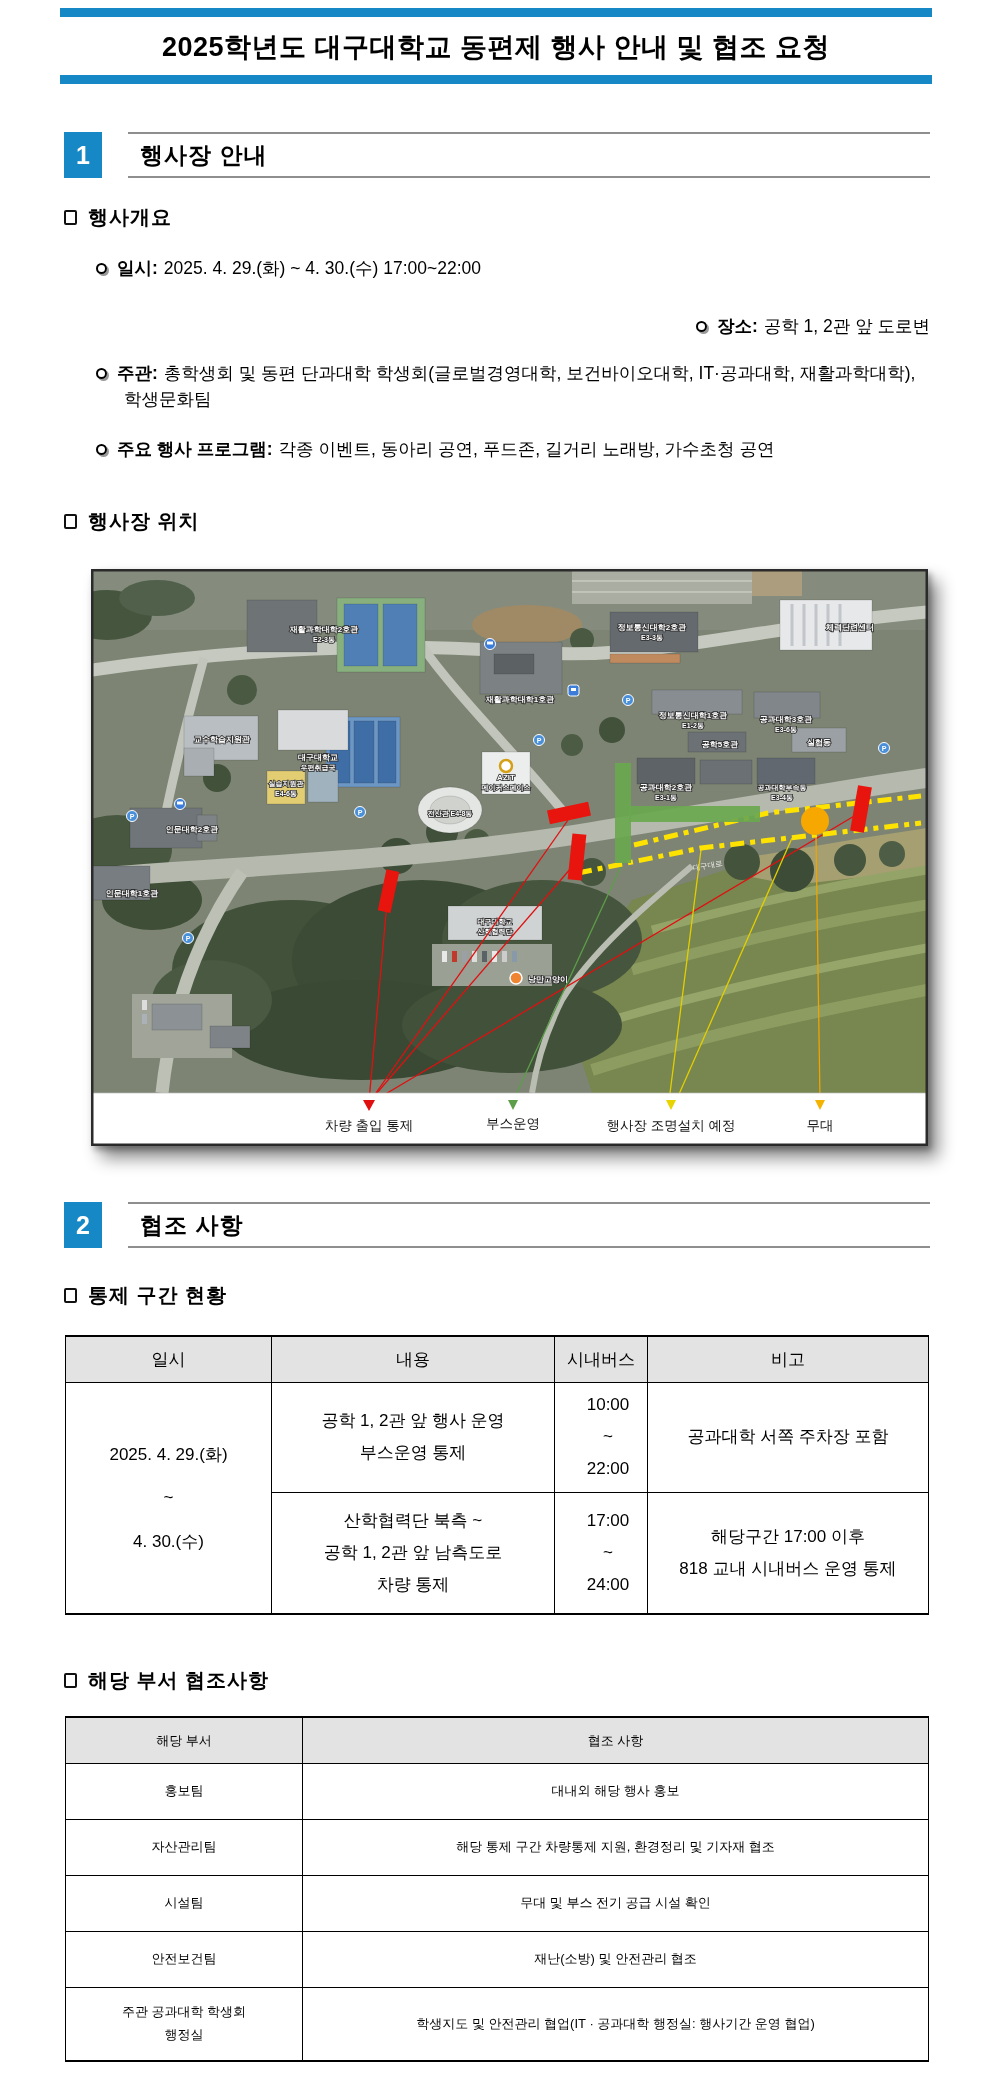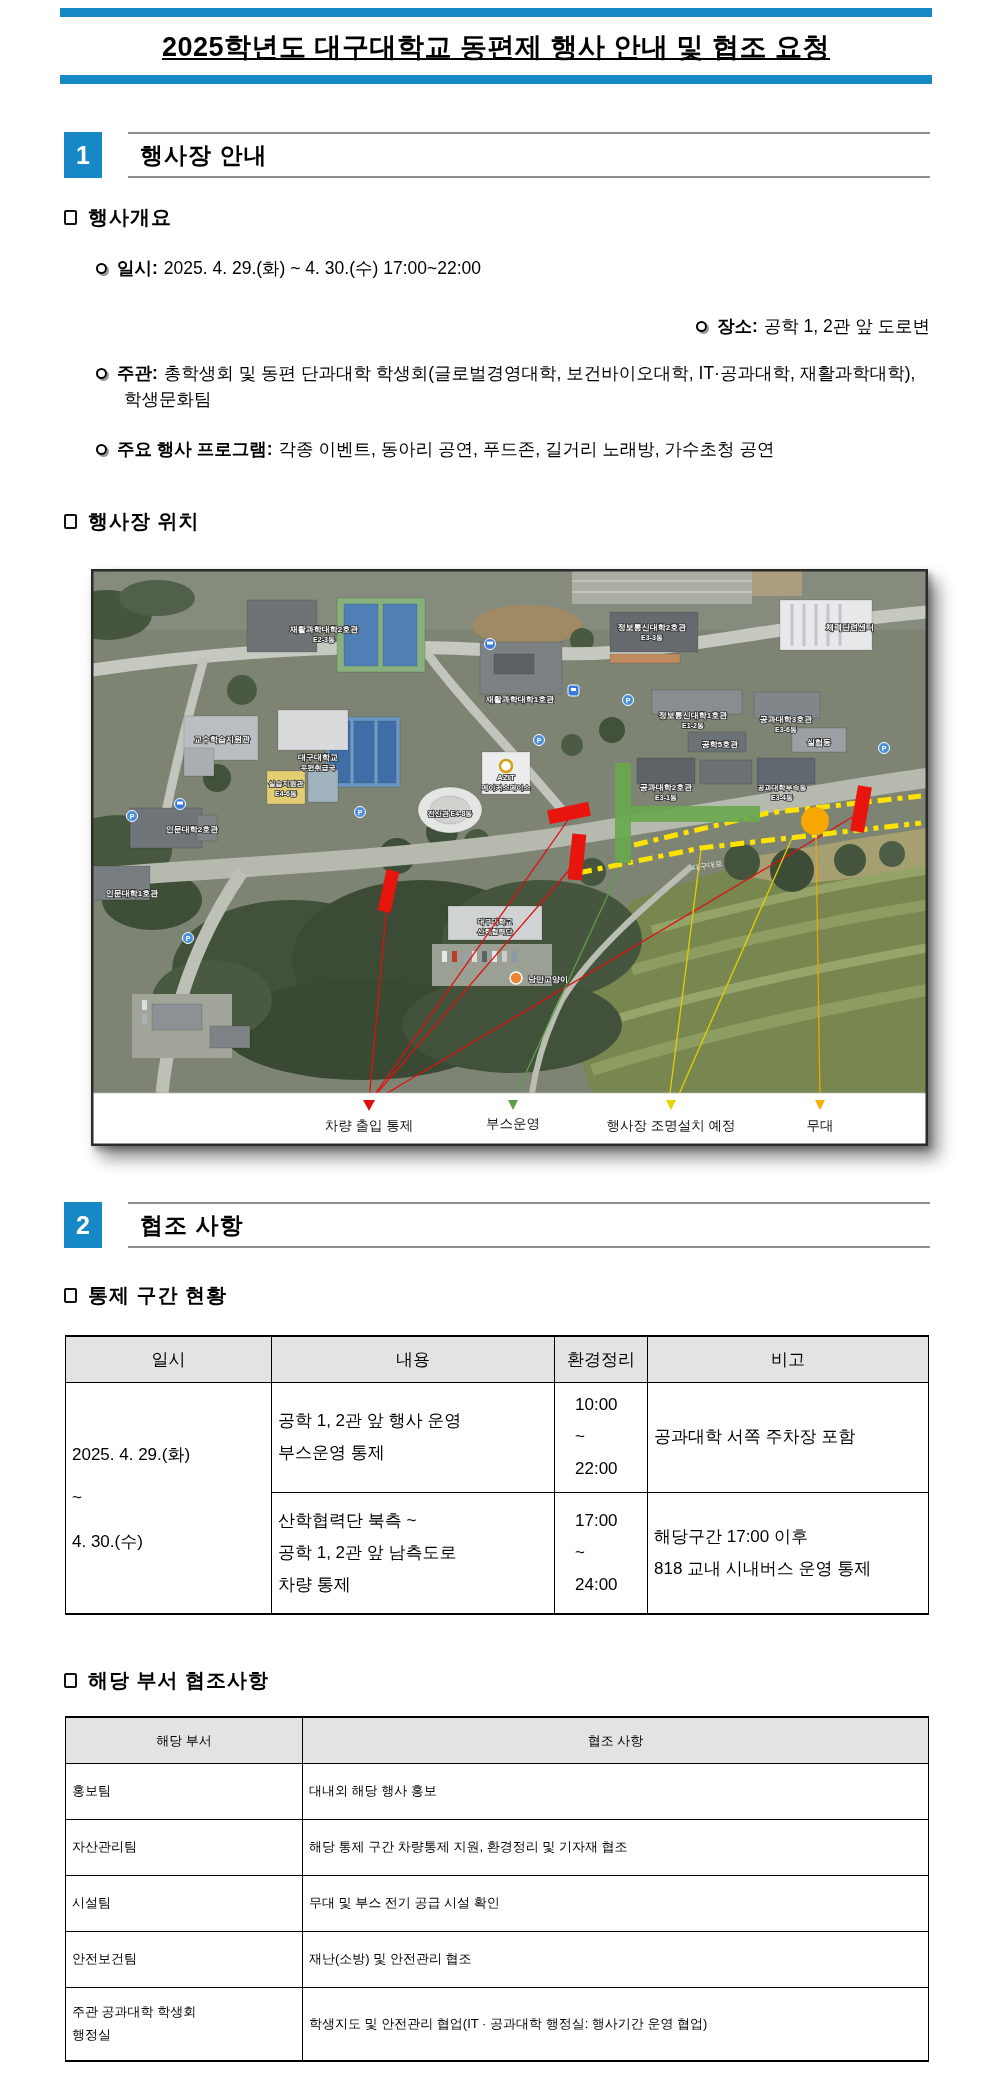--- a/index.html
+++ b/index.html
@@ -3,21 +3,21 @@
 <meta charset="utf-8">
 <style>
   * { margin:0; padding:0; box-sizing:border-box; }
   html,body { background:#ffffff; }
   body { width:992px; height:2079px; overflow:hidden; position:relative;
          font-family:"Liberation Sans","DejaVu Sans",sans-serif; color:#000; }
   .accent-bar { margin:0 60px; height:9px; background:#1688C6; }
   .bar-top { margin-top:8px; }
   .bar-bottom { margin-top:10px; }
   .doc-title { margin:12px 60px 0; text-align:center; font-size:27px; font-weight:bold;
-               letter-spacing:0.5px;text-decoration:underline; }
+               letter-spacing:0.5px; }
   .sec-header { display:flex; align-items:stretch; margin:48px 62px 0 64px; height:46px; }
   .sec-num { width:38px; background:#1688C6; color:#fff; font-size:25px; font-weight:bold;
              display:flex; align-items:center; justify-content:center; }
   .sec-title-box { flex:1; margin-left:26px; border-top:2.5px solid #8e8e8e;
                    border-bottom:2.5px solid #8e8e8e; display:flex; align-items:center;
                    padding-left:12px; font-size:23px; font-weight:bold; letter-spacing:1px; }
   .sq-heading { margin:26px 62px 0 64px; font-size:20px; font-weight:bold; letter-spacing:1px; }
   .sq { display:inline-block; width:13px; height:15px; border:2.2px solid #111;
         border-radius:2px; margin-right:11px; vertical-align:-1px; }
   .bullet { margin:24px 62px 0 96px; font-size:17.5px; line-height:1.5;
@@ -33,21 +33,21 @@
               box-shadow:10px 12px 16px rgba(0,0,0,.45), 3px 4px 6px rgba(0,0,0,.3);
               background:#737373; }
   .map-wrap svg { display:block; width:100%; height:auto; }
   .lbl { font-size:8px; fill:#ffffff; font-weight:bold; text-anchor:middle;
          paint-order:stroke; stroke:#2d2d2d; stroke-width:1.7px; }
   .lbl2 { font-size:7px; }
   .legend-text { font-size:13.5px; fill:#141414; text-anchor:middle; font-weight:normal;
                  stroke:none; }
   .road-lbl { font-size:7.5px; fill:#f2f2ee; text-anchor:middle; stroke:none; }
   table { border-collapse:collapse; table-layout:fixed; margin:0 16px 0 65px;
-          }
+          text-align:center; }
   .t-control { margin-top:26px; font-size:17px; }
   .t-dept { margin-top:22px; font-size:13px; }
   th, td { border:1px solid #000; white-space:pre-line; vertical-align:middle; padding:2px 6px; }
   thead th { background:#e3e3e3; font-weight:normal; height:46px; border-bottom:1.8px solid #000; }
   table.t-control, table.t-dept { border-top:2.6px solid #000; border-bottom:2.6px solid #000; }
   .t-control td { line-height:1.9; }
   td.cell-date { line-height:2.55; }
   td.cell-time { line-height:1.9;padding-left:20px; }
   .row1 td { height:110px; }
   .row2 td { height:122px; }
@@ -311,21 +311,21 @@
   <colgroup>
       <col style="width:206px">
       <col style="width:283px">
       <col style="width:93px">
       <col style="width:281px">
     </colgroup>
   <thead>
     <tr>
       <th>일시</th>
       <th>내용</th>
-      <th>환경정리</th>
+      <th>시내버스</th>
       <th>비고</th>
     </tr>
   </thead>
   <tbody>
     <tr class="row1">
       <td class="cell-date" rowspan="2">2025. 4. 29.(화)
 ~
 4. 30.(수)</td>
       <td>공학 1, 2관 앞 행사 운영
 부스운영 통제</td>

